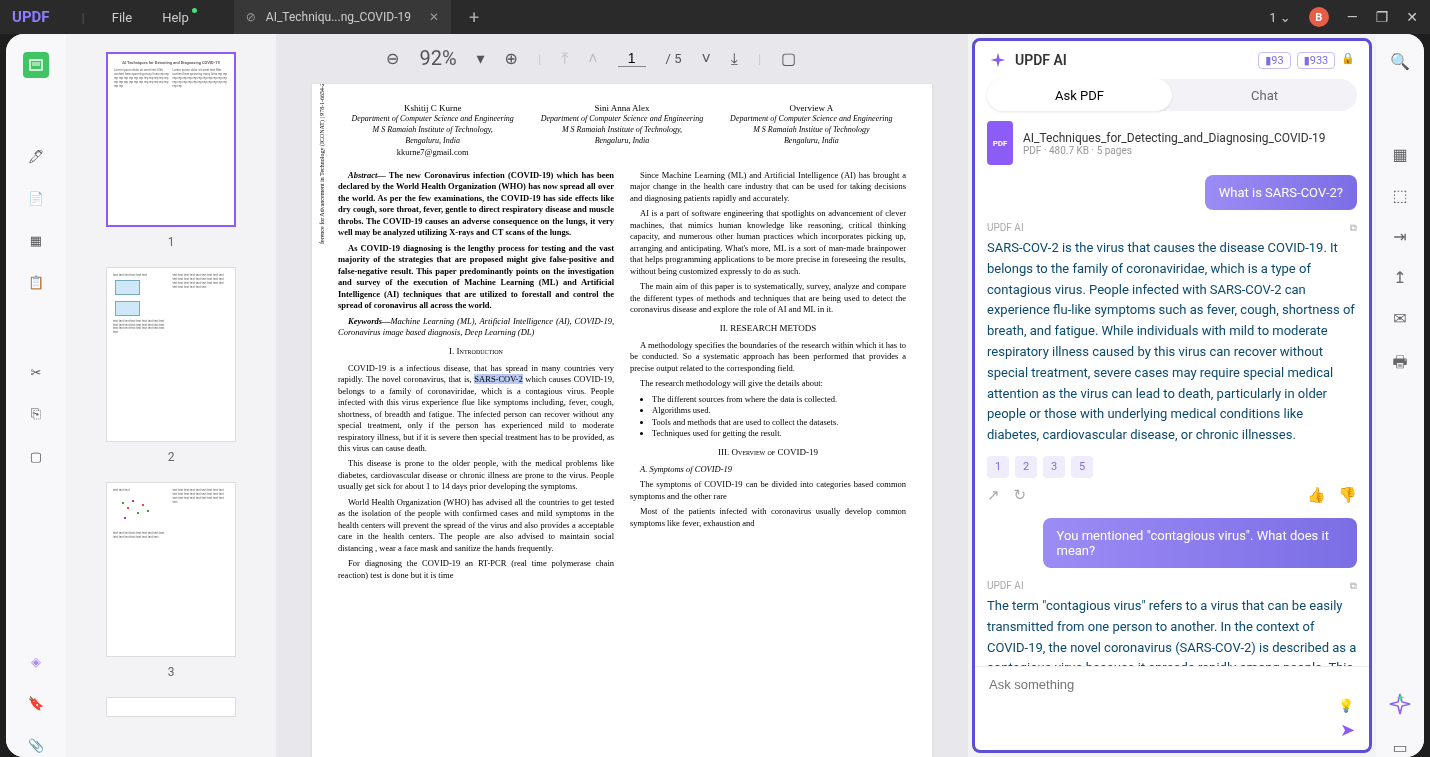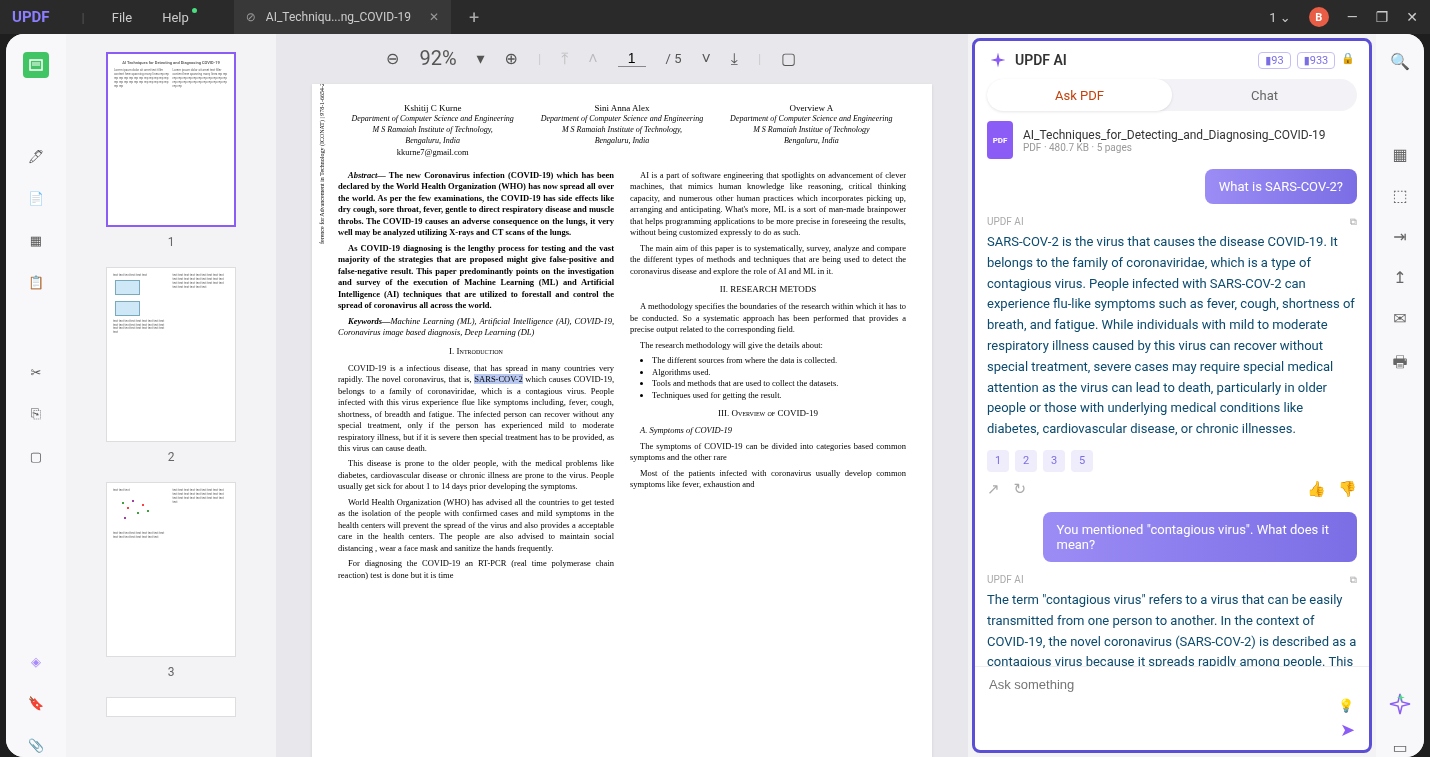--- a/index.html
+++ b/index.html
@@ -58,23 +58,23 @@
 .vertical-text { position: absolute; left: 6px; top: 160px; transform: rotate(-90deg); transform-origin: left top; font-size: 6px; white-space: nowrap; width: 500px; }
 
 .ai-panel { width: 400px; background: #fff; border: 3px solid #5b4fd6; border-radius: 8px; margin: 4px; display: flex; flex-direction: column; }
 .ai-head { display: flex; align-items: center; padding: 10px 14px; gap: 8px; }
 .ai-logo { width: 18px; height: 18px; }
 .ai-title { font-weight: 600; color: #333; font-size: 14px; }
 .ai-credits { margin-left: auto; display: flex; gap: 6px; font-size: 11px; text-align: center; }
 .credit-badge { border: 1px solid #c7bef5; color: #7b6ee5; padding: 1px 6px; border-radius: 4px; }
 .ai-tabs { display: flex; margin: 0 12px 10px; background: #f3f3f7; border-radius: 18px; height: 32px; }
 .ai-tab { flex: 1; display: flex; align-items: center; justify-content: center; font-size: 13px; color: #666; border-radius: 18px; cursor: pointer; }
-.ai-tab.active { background: #fff; box-shadow: 0 1px 3px rgba(0,0,0,0.1); color: #c2410c; }
+.ai-tab.active { background: #fff; box-shadow: 0 1px 3px rgba(0,0,0,0.1); color: #000000; }
 .doc-chip { display: flex; align-items: center; margin: 0 12px 10px; gap: 10px; }
-.doc-icon { width: 26px; height: 38px; background: #8b5cf6; border-radius: 4px; display: flex; align-items: center; justify-content: center; color: #fff; font-size: 8px; font-weight: bold; }
+.doc-icon { width: 26px; height: 44px; background: #8b5cf6; border-radius: 4px; display: flex; align-items: center; justify-content: center; color: #fff; font-size: 8px; font-weight: bold; }
 .doc-meta { font-size: 12px; color: #333; }
 .doc-sub { font-size: 10px; color: #999; }
 .chat-scroll { flex: 1; overflow-y: auto; padding: 0 12px; }
 .user-msg { background: linear-gradient(90deg, #9b8cf5, #7b6ee5); color: #fff; padding: 10px 14px; border-radius: 8px; margin-left: auto; width: fit-content; max-width: 85%; margin-bottom: 12px; font-size: 13px; }
 .ai-label { font-size: 10px; color: #aaa; margin-bottom: 4px; display: flex; justify-content: space-between; }
 .ai-msg { font-size: 13px; color: #0c4a6e; line-height: 1.6; margin-bottom: 10px; }
 .refs { display: flex; gap: 6px; margin-bottom: 8px; }
 .ref { background: #efecfb; color: #7b6ee5; width: 22px; height: 22px; border-radius: 4px; display: flex; align-items: center; justify-content: center; font-size: 11px; }
 .msg-actions { display: flex; gap: 14px; color: #aaa; margin-bottom: 14px; font-size: 15px; }
 .msg-actions .right { margin-left: auto; display: flex; gap: 12px; }
@@ -225,20 +225,21 @@
           <p class="abstr"><i>Abstract—</i><span> The new Coronavirus infection (COVID-19) which has been declared by the World Health Organization (WHO) has now spread all over the world. As per the few examinations, the COVID-19 has side effects like dry cough, sore throat, fever, gentle to direct respiratory disease and muscle throbs. The COVID-19 causes an adverse consequence on the lungs, it very well may be analyzed utilizing X-rays and CT scans of the lungs.</span></p>
           <p class="abstr"><span>As COVID-19 diagnosing is the lengthy process for testing and the vast majority of the strategies that are proposed might give false-positive and false-negative result. This paper predominantly points on the investigation and survey of the execution of Machine Learning (ML) and Artificial Intelligence (AI) techniques that are utilized to forestall and control the spread of coronavirus all across the world.</span></p>
           <p class="kw"><span>Keywords—</span><span style="font-weight:normal">Machine Learning (ML), Artificial Intelligence (AI), COVID-19, Coronavirus image based diagnosis, Deep Learning (DL)</span></p>
           <div class="sechead">I.    Introduction</div>
           <p><span>COVID-19 is a infectious disease, that has spread in many countries very rapidly. The novel coronavirus, that is, </span><span class="highlight">SARS-COV-2</span><span> which causes COVID-19, belongs to a family of coronaviridae, which is a contagious virus. People infected with this virus experience flue like symptoms including, fever, cough, shortness, of breadth and fatigue. The infected person can recover without any special treatment, only if the person has experienced mild to moderate respiratory illness, but if it is severe then special treatment has to be provided, as this virus can cause death.</span></p>
           <p>This disease is prone to the older people, with the medical problems like diabetes, cardiovascular disease or chronic illness are prone to the virus. People usually get sick for about 1 to 14 days prior developing the symptoms.</p>
           <p>World Health Organization (WHO) has advised all the countries to get tested as the isolation of the people with confirmed cases and mild symptoms in the health centers will prevent the spread of the virus and also provides a acceptable care in the health centers. The people are also advised to maintain social distancing , wear a face mask and sanitize the hands frequently.</p>
           <p>For diagnosing the COVID-19 an RT-PCR (real time polymerase chain reaction) test is done but it is time</p>
         </div>
         <div>
+          <p>Since Machine Learning (ML) and Artificial Intelligence (AI) has brought a major change in the health care industry that can be used for taking decisions and diagnosing patients rapidly and accurately.</p>
           <p>AI is a part of software engineering that spotlights on advancement of clever machines, that mimics human knowledge like reasoning, critical thinking capacity, and numerous other human practices which incorporates picking up, arranging and anticipating. What's more, ML is a sort of man-made brainpower that helps programming applications to be more precise in foreseeing the results, without being customized expressly to do as such.</p>
           <p>The main aim of this paper is to systematically, survey, analyze and compare the different types of methods and techniques that are being used to detect the coronavirus disease and explore the role of AI and ML in it.</p>
           <div class="sechead">II.    RESEARCH METODS</div>
           <p>A methodology specifies the boundaries of the research within which it has to be conducted. So a systematic approach has been performed that provides a precise output related to the corresponding field.</p>
           <p>The research methodology will give the details about:</p>
           <ul style="padding-left:22px">
             <li>The different sources from where the data is collected.</li>
             <li>Algorithms used.</li>
             <li>Tools and methods that are used to collect the datasets.</li>
             <li>Techniques used for getting the result.</li>

